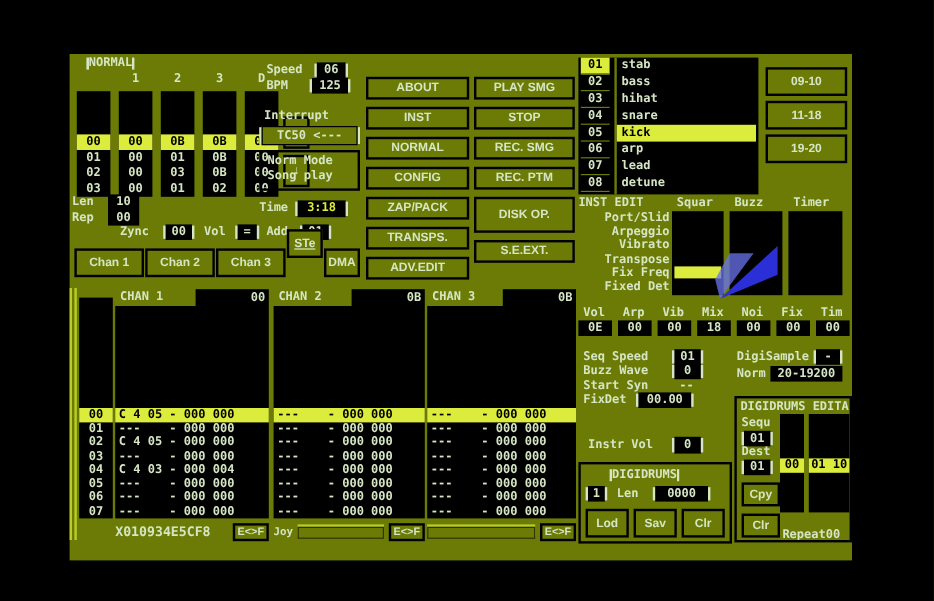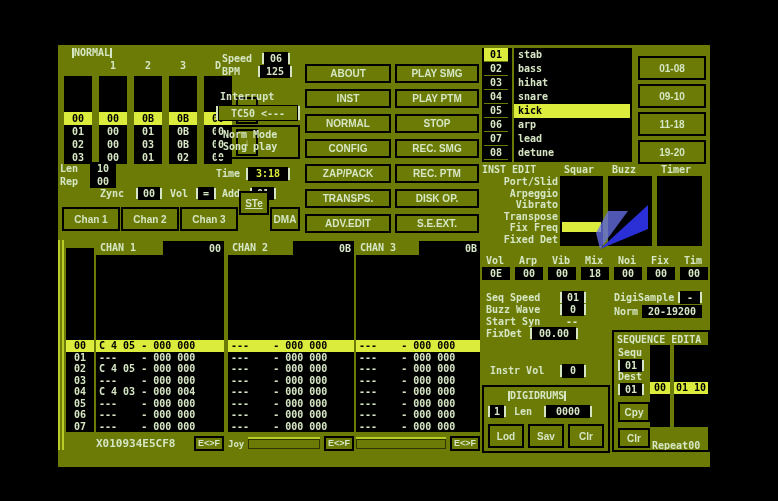--- a/index.html
+++ b/index.html
@@ -130,25 +130,24 @@
         <button class="btn" style="position: static; height: 19px; flex: 0 0 auto;">ABOUT</button>
         <button class="btn" style="position: static; height: 19px; flex: 0 0 auto;">INST</button>
         <button class="btn" style="position: static; height: 19px; flex: 0 0 auto;">NORMAL</button>
         <button class="btn" style="position: static; height: 19px; flex: 0 0 auto;">CONFIG</button>
         <button class="btn" style="position: static; height: 19px; flex: 0 0 auto;">ZAP/PACK</button>
         <button class="btn" style="position: static; height: 19px; flex: 0 0 auto;">TRANSPS.</button>
         <button class="btn" style="position: static; height: 19px; flex: 0 0 auto;">ADV.EDIT</button>
       </div>
   <div id="menu-right" class="abs" style="left:337px;top:19px;width:84px;display:flex;flex-direction:column;gap:6px;">
         <button class="btn" style="position: static; height: 19px; flex: 0 0 auto;">PLAY SMG</button>
-        <button class="btn" style="position: static; height: 19px; flex: 0 0 auto;">PLAY PTM</button>
         <button class="btn" style="position: static; height: 19px; flex: 0 0 auto;">STOP</button>
         <button class="btn" style="position: static; height: 19px; flex: 0 0 auto;">REC. SMG</button>
         <button class="btn" style="position: static; height: 19px; flex: 0 0 auto;">REC. PTM</button>
-        <button class="btn" style="position: static; height: 19px; flex: 0 0 auto;">DISK OP.</button>
+        <button class="btn" style="position: static; height: 30px; flex: 0 0 auto;">DISK OP.</button>
         <button class="btn" style="position: static; height: 19px; flex: 0 0 auto;">S.E.EXT.</button>
       </div>
 
   <div class="abs" style="left:424px;top:3px;width:150px;height:114px;background:#000;">
     <div id="inst-nums" class="abs" style="left:2px;top:0;width:24px;height:114px;">
           <div class="inst-num sel">01</div>
           <div class="inst-num">02</div>
           <div class="inst-num">03</div>
           <div class="inst-num">04</div>
           <div class="inst-num">05</div>
@@ -161,21 +160,20 @@
           <div class="inst-name">bass</div>
           <div class="inst-name">hihat</div>
           <div class="inst-name">snare</div>
           <div class="inst-name sel">kick</div>
           <div class="inst-name">arp</div>
           <div class="inst-name">lead</div>
           <div class="inst-name">detune</div>
         </div>
   </div>
   <div id="range-buttons" class="abs" style="left:580px;top:11px;width:68px;display:flex;flex-direction:column;gap:4px;">
-        <button class="btn" style="position: static; height: 24px; flex: 0 0 auto;">01-08</button>
         <button class="btn" style="position: static; height: 24px; flex: 0 0 auto;">09-10</button>
         <button class="btn" style="position: static; height: 24px; flex: 0 0 auto;">11-18</button>
         <button class="btn" style="position: static; height: 24px; flex: 0 0 auto;">19-20</button>
       </div>
 
   <span class="lbl" style="left:424px;top:119px;">INST EDIT</span>
   <div id="ie-params" class="abs" style="left:424px;top:131px;width:76px;">
         <div class="lbl right" style="position: static; height: 11.5px; line-height: 11.5px; text-align: right;">Port/Slid</div>
         <div class="lbl right" style="position: static; height: 11.5px; line-height: 11.5px; text-align: right;">Arpeggio</div>
         <div class="lbl right" style="position: static; height: 11.5px; line-height: 11.5px; text-align: right;">Vibrato</div>
@@ -258,21 +256,21 @@
     <span class="lbl" style="left:30px;top:19px;">Len</span>
     <div class="box bars" style="left:62px;top:18px;width:44px;height:13px;">0000</div>
     <div id="dd-buttons" class="abs" style="left:4px;top:37px;right:4px;display:flex;gap:4px;">
           <button class="btn" style="position: static; flex: 1 1 0%; height: 24px;">Lod</button>
           <button class="btn" style="position: static; flex: 1 1 0%; height: 24px;">Sav</button>
           <button class="btn" style="position: static; flex: 1 1 0%; height: 24px;">Clr</button>
         </div>
   </div>
 
   <div class="outline" style="left:554px;top:285px;width:98px;height:122px;overflow:hidden;">
-    <span class="lbl" style="left:3px;top:2px;">SEQUENCE EDITA</span>
+    <span class="lbl" style="left:3px;top:2px;">DIGIDRUMS EDITA</span>
     <span class="lbl" style="left:4px;top:15px;">Sequ</span>
     <div class="box bars" style="left:6px;top:27px;width:22px;height:13px;">01</div>
     <span class="lbl" style="left:4px;top:39px;">Dest</span>
     <div class="box bars" style="left:6px;top:51px;width:22px;height:13px;">01</div>
 
     <div class="abs" style="left:36px;top:13px;width:20px;height:82px;background:#000;">
       <div class="song-cell cur abs" style="left:0;top:37px;width:20px;height:12px;line-height:12px;">00</div>
     </div>
     <div class="abs" style="left:60px;top:13px;width:34px;height:82px;background:#000;">
       <div class="song-cell cur abs" style="left:0;top:37px;width:34px;height:12px;line-height:12px;">01 10</div>

